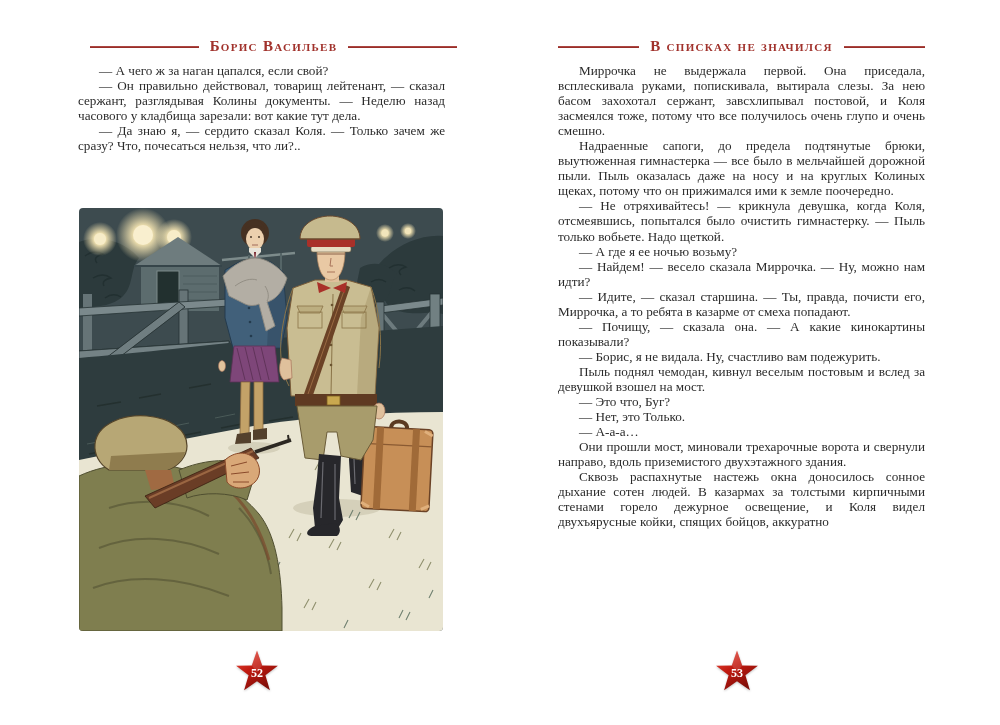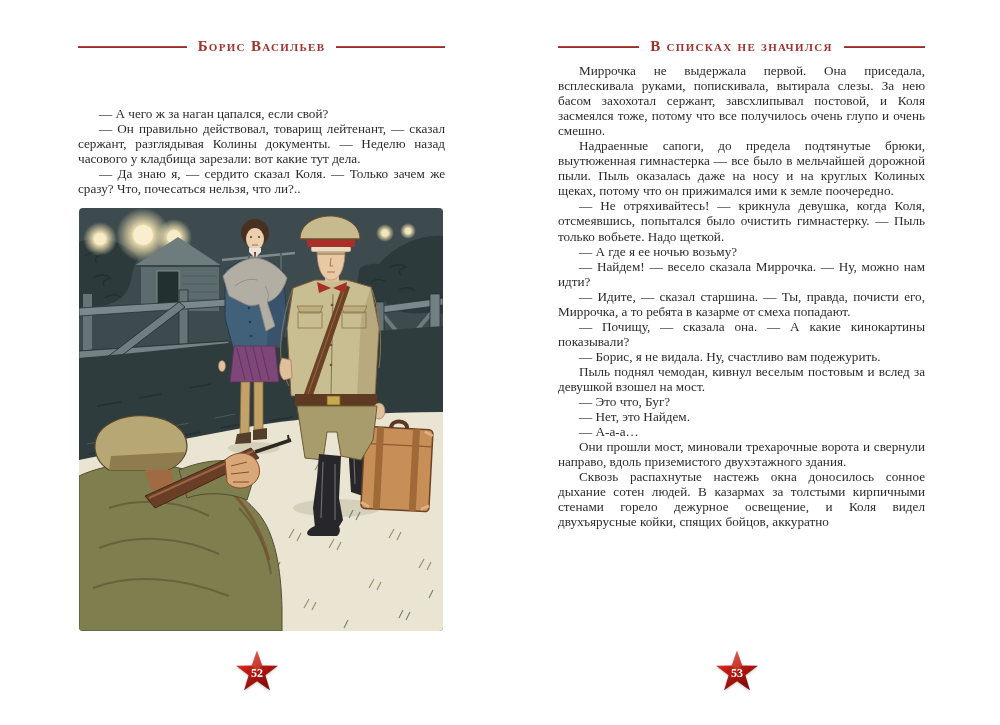--- a/index.html
+++ b/index.html
@@ -15,37 +15,37 @@
   }
   .page-header .header-title{
     color:#a1322c;font-weight:bold;font-variant:small-caps;
     letter-spacing:1.3px;font-size:15px;white-space:nowrap;line-height:1;
   }
   .text-col{
     position:absolute;width:367px;font-size:13.2px;line-height:15.05px;
     text-align:justify;overflow:hidden;hyphens:auto;-webkit-hyphens:auto;
   }
   .text-col p{margin:0;text-indent:21px;}
-  #left-text{left:78px;top:63px;height:135px;margin-top:43px;}
+  #left-text{left:78px;top:63px;height:135px;}
   #right-text{left:558px;top:63px;height:568px;}
   .illustration-frame{
     position:absolute;left:79px;top:208px;width:364px;height:423px;
     border-radius:4px;overflow:hidden;
   }
   .page-star{
     position:absolute;top:649px;width:46px;height:46px;
     filter:drop-shadow(0 1px 1px rgba(0,0,0,0.25));
   }
   #star-left{left:234px;}
   #star-right{left:714px;}
 </style>
 </head>
 <body>
 
-<div class="page-header" style="left:78px;">
+<div class="page-header" style="left:90px;">
   <div class="rule"></div>
   <div class="header-title">Борис Васильев</div>
   <div class="rule"></div>
 </div>
 
 <div class="page-header" style="left:558px;">
   <div class="rule"></div>
   <div class="header-title">В списках не значился</div>
   <div class="rule"></div>
 </div>
@@ -221,21 +221,21 @@
   <p>Миррочка не выдержала первой. Она приседала, всплескивала руками, попискивала, вытирала слезы. За нею басом захохотал сержант, завсхлипывал постовой, и Коля засмеялся тоже, потому что все получилось очень глупо и очень смешно.</p>
   <p>Надраенные сапоги, до предела подтянутые брюки, выутюженная гимнастерка — все было в мельчайшей дорожной пыли. Пыль оказалась даже на носу и на круглых Колиных щеках, потому что он прижимался ими к земле поочередно.</p>
   <p>— Не отряхивайтесь! — крикнула девушка, когда Коля, отсмеявшись, попытался было очистить гимнастерку. — Пыль только вобьете. Надо щеткой.</p>
   <p>— А где я ее ночью возьму?</p>
   <p>— Найдем! — весело сказала Миррочка. — Ну, можно нам идти?</p>
   <p>— Идите, — сказал старшина. — Ты, правда, почисти его, Миррочка, а то ребята в казарме от смеха попадают.</p>
   <p>— Почищу, — сказала она. — А какие кинокартины показывали?</p>
   <p>— Борис, я не видала. Ну, счастливо вам подежурить.</p>
   <p>Пыль поднял чемодан, кивнул веселым постовым и вслед за девушкой взошел на мост.</p>
   <p>— Это что, Буг?</p>
-  <p>— Нет, это Найдем.</p>
+  <p>— Нет, это Только.</p>
   <p>— А-а-а…</p>
   <p>Они прошли мост, миновали трехарочные ворота и свернули направо, вдоль приземистого двухэтажного здания.</p>
   <p>Сквозь распахнутые настежь окна доносилось сонное дыхание сотен людей. В казармах за толстыми кирпичными стенами горело дежурное освещение, и Коля видел двухъярусные койки, спящих бойцов, аккуратно</p>
 </div>
 
 <div id="star-left" class="page-star">
   <svg viewBox="0 0 46 46" width="46" height="46" xmlns="http://www.w3.org/2000/svg">
     <defs>
       <linearGradient id="starg1" x1="0" y1="0" x2="0.6" y2="1">
         <stop offset="0" stop-color="#ef5546"></stop>

